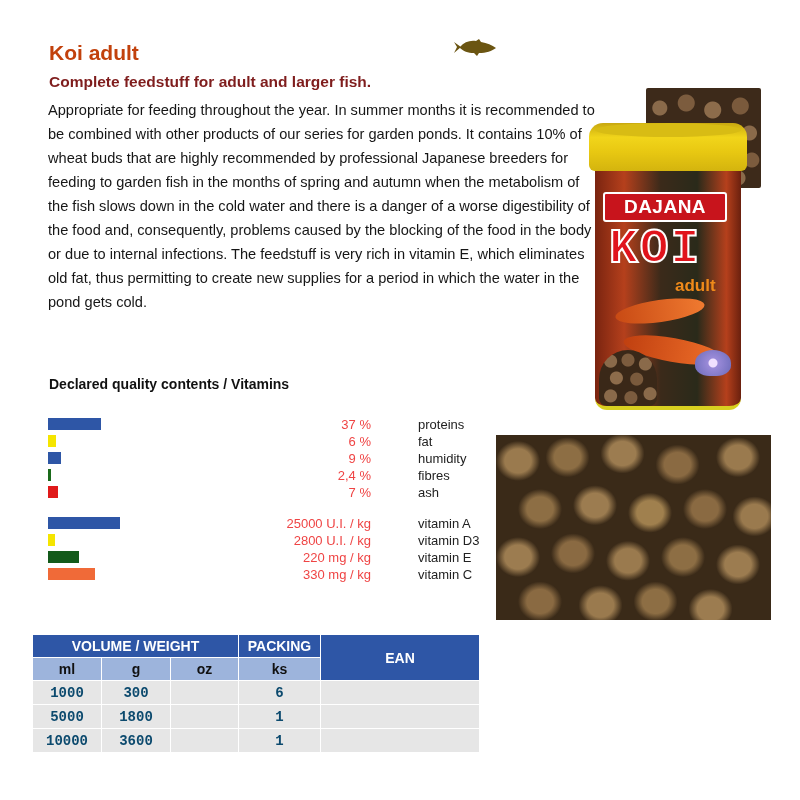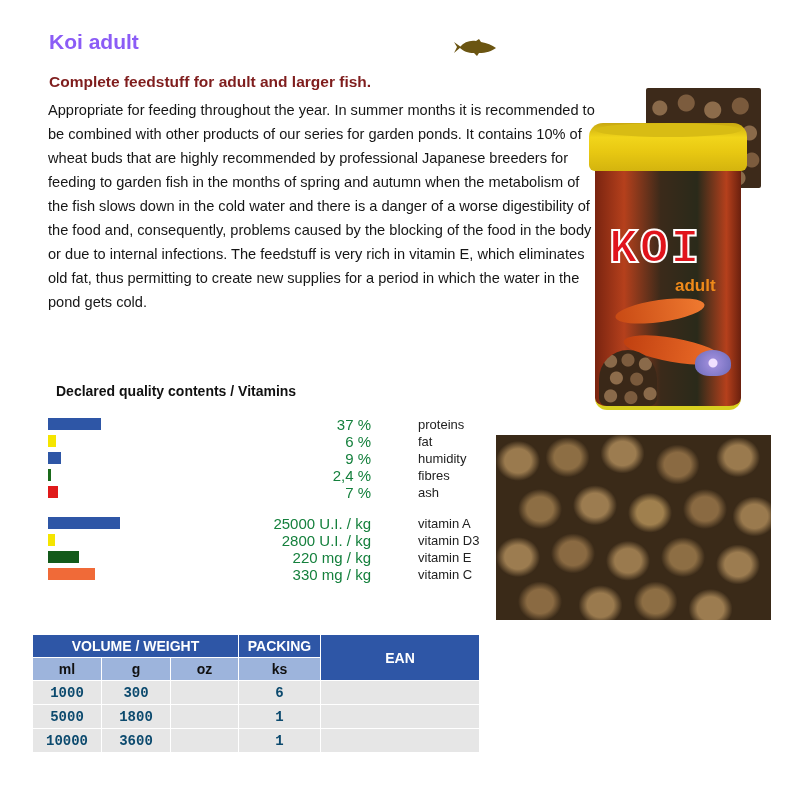--- a/index.html
+++ b/index.html
@@ -1,27 +1,27 @@
 <!DOCTYPE html>
 <html><head>
 <meta charset="utf-8">
 <style>
   html, body { margin:0; padding:0; }
   body { width:800px; height:800px; background:#ffffff; position:relative; overflow:hidden;
          font-family:"Liberation Sans", sans-serif; color:#111; }
   .abs { position:absolute; }
-  #title { left:49px; top:30px; font-size:21px; font-weight:bold; color:#8b5cf6; margin:0; }
+  #title { left:49px; top:41px; font-size:21px; font-weight:bold; color:#c2410c; margin:0; }
   #subtitle { left:49px; top:73px; font-size:15.5px; font-weight:bold; color:#7f1d1d; margin:0; }
   #fish { left:452px; top:38px; width:46px; height:20px; }
   #desc { left:48px; top:98px; width:550px; font-size:14.6px; line-height:24px; margin:0; color:#161616; }
-  #section-title { left:49px; top:376px; font-size:14px; font-weight:bold; margin:7px; color:#111; }
+  #section-title { left:49px; top:376px; font-size:14px; font-weight:bold; margin:0; color:#111; }
 
   .qrow { position:absolute; left:0; width:800px; height:17px; }
   .qbar { position:absolute; left:48px; top:2px; height:12px; }
-  .qval { position:absolute; right:429px; top:0; font-size:15px; line-height:17px; text-align:center; white-space:nowrap; color:#15803d; }
+  .qval { position:absolute; right:429px; top:0; font-size:13px; line-height:17px; text-align:center; white-space:nowrap; color:#ef4444; }
   .qlabel { position:absolute; left:418px; top:0; font-size:13px; line-height:17px; white-space:nowrap; color:#222; }
 
   
   #pellets-top { left:646px; top:88px; width:115px; height:100px; border-radius:2px;
      background:
        radial-gradient(circle at 12% 20%, #8a6a4a 0 7px, transparent 8px),
        radial-gradient(circle at 35% 15%, #7c5c3e 0 8px, transparent 9px),
        radial-gradient(circle at 58% 22%, #8d6c4b 0 8px, transparent 9px),
        radial-gradient(circle at 82% 18%, #7a5a3c 0 8px, transparent 9px),
        radial-gradient(circle at 90% 45%, #8a6a4a 0 7px, transparent 8px),
@@ -100,20 +100,21 @@
 </svg>
 
 <h2 id="subtitle" class="abs">Complete feedstuff for adult and larger fish.</h2>
 
 <p id="desc" class="abs">Appropriate for feeding throughout the year. In summer months it is recommended to be combined with other products of our series for garden ponds. It contains 10% of wheat buds that are highly recommended by professional Japanese breeders for feeding to garden fish in the months of spring and autumn when the metabolism of the fish slows down in the cold water and there is a danger of a worse digestibility of the food and, consequently, problems caused by the blocking of the food in the body or due to internal infections. The feedstuff is very rich in vitamin E, which eliminates old fat, thus permitting to create new supplies for a period in which the water in the pond gets cold.</p>
 
 <div id="pellets-top" class="abs"></div>
 
 <div id="can" class="abs">
   <div id="can-body">
+    <div id="brand-banner">DAJANA</div>
     <div id="koi-text">KOI</div>
     <div id="adult-text">adult</div>
     <div id="koi-fish1"></div>
     <div id="koi-fish2"></div>
     <div id="lotus"></div>
     <div id="window"></div>
   </div>
   <div id="can-lid">
     <div id="can-lid-top"></div>
   </div>

